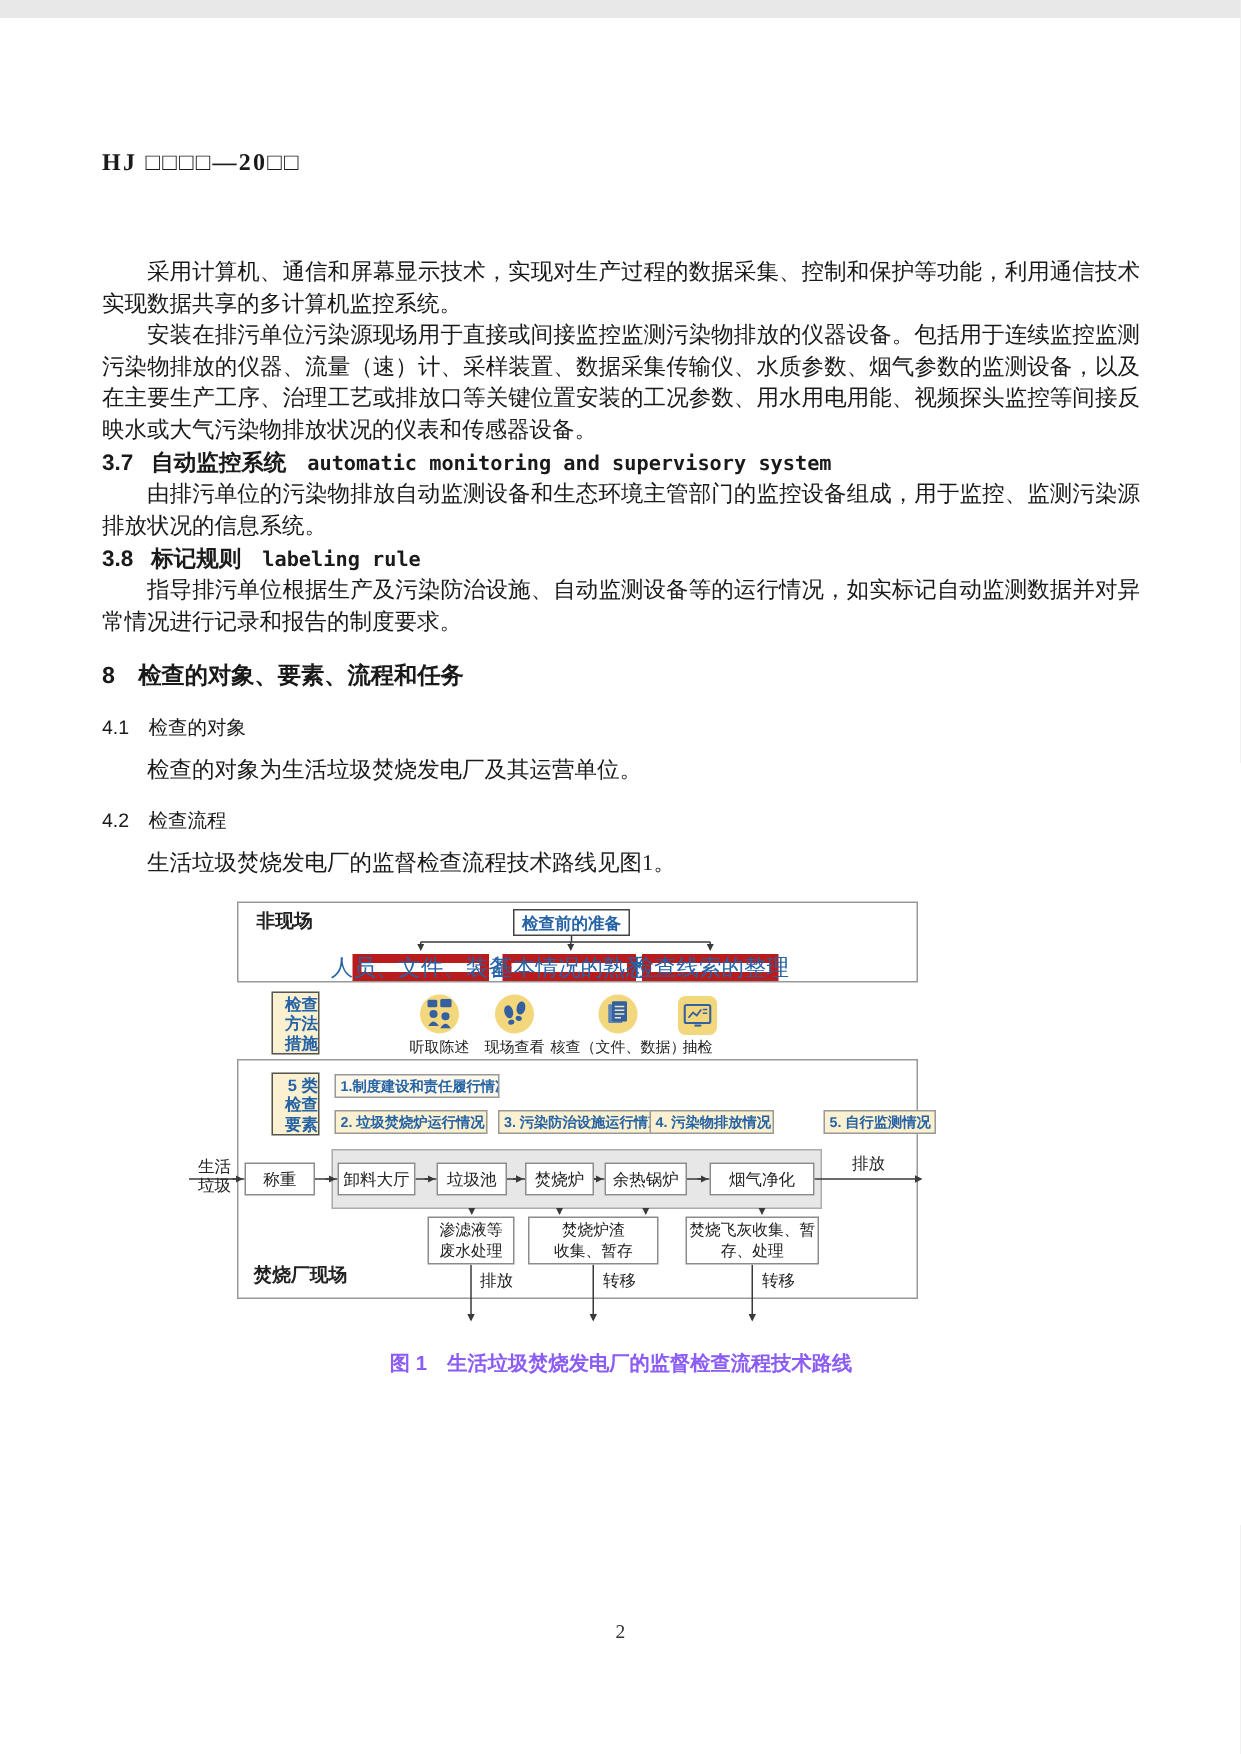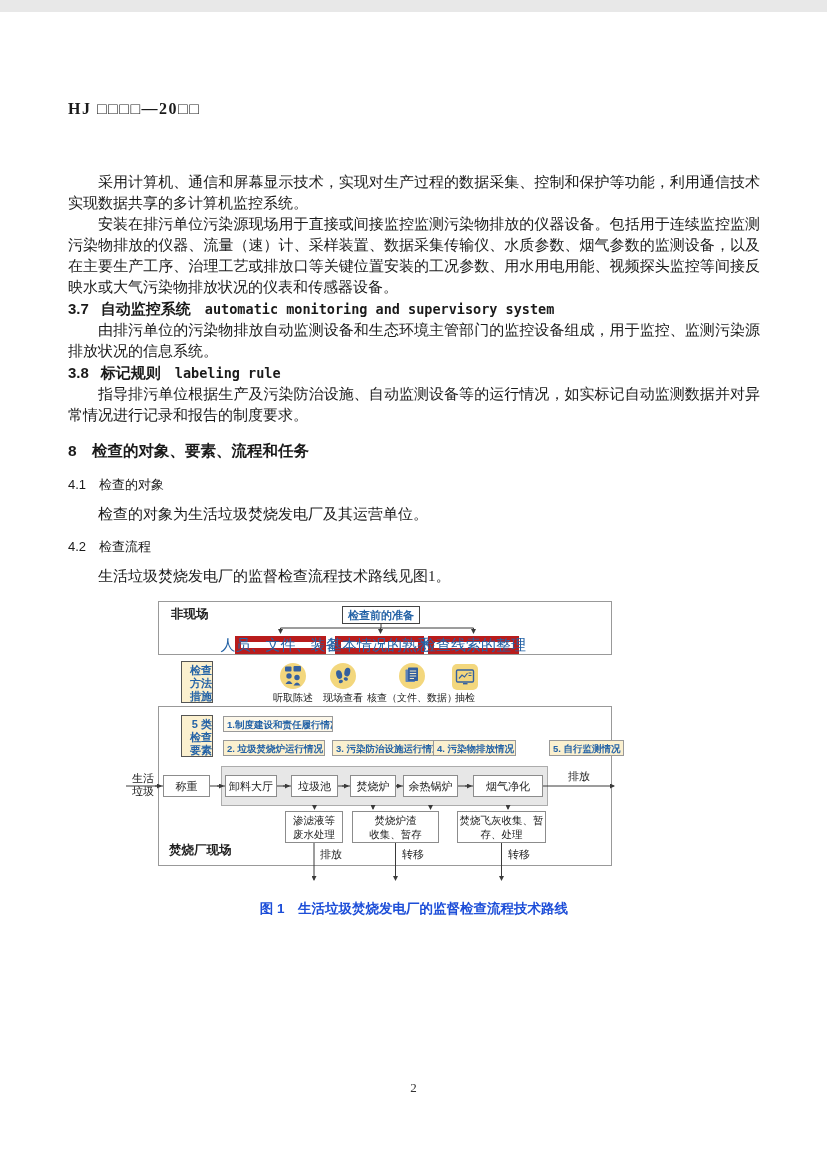--- a/index.html
+++ b/index.html
@@ -40,21 +40,21 @@
         display:flex;align-items:center;justify-content:center;white-space:nowrap}
   .wbox{background:#fff;border:1px solid #8C8C8C;color:#222;font-size:10.5px;line-height:14px;
         text-align:center;padding-top:2px;white-space:nowrap}
   .flowlabel{font-size:11px;color:#222;line-height:12.5px;white-space:nowrap}
   .icon-circle{border-radius:50%;background:#F3D77D}
   .icon-square{border-radius:5px;background:#F3D77D}
   .icon-label{font-family:"Liberation Sans","DejaVu Sans",sans-serif;font-size:10px;color:#222;
               text-align:center;white-space:nowrap}
   .fig-lines{position:absolute;left:0;top:0}
   .fig-caption{font-family:"Liberation Sans","DejaVu Sans",sans-serif;font-weight:bold;
-               font-size:13.5px;text-align:center;margin-top:12px;color:#1d4ed8}
+               font-size:13.5px;text-align:center;margin-top:12px;color:#8b5cf6}
   .page-num{position:absolute;left:0;top:1068px;width:827px;text-align:center;font-size:13px;color:#333}
 </style>
 </head>
 <body>
 
 <div class="page">
   <div class="content">
 
     <p class="doc-code">HJ □□□□—20□□</p>
 

